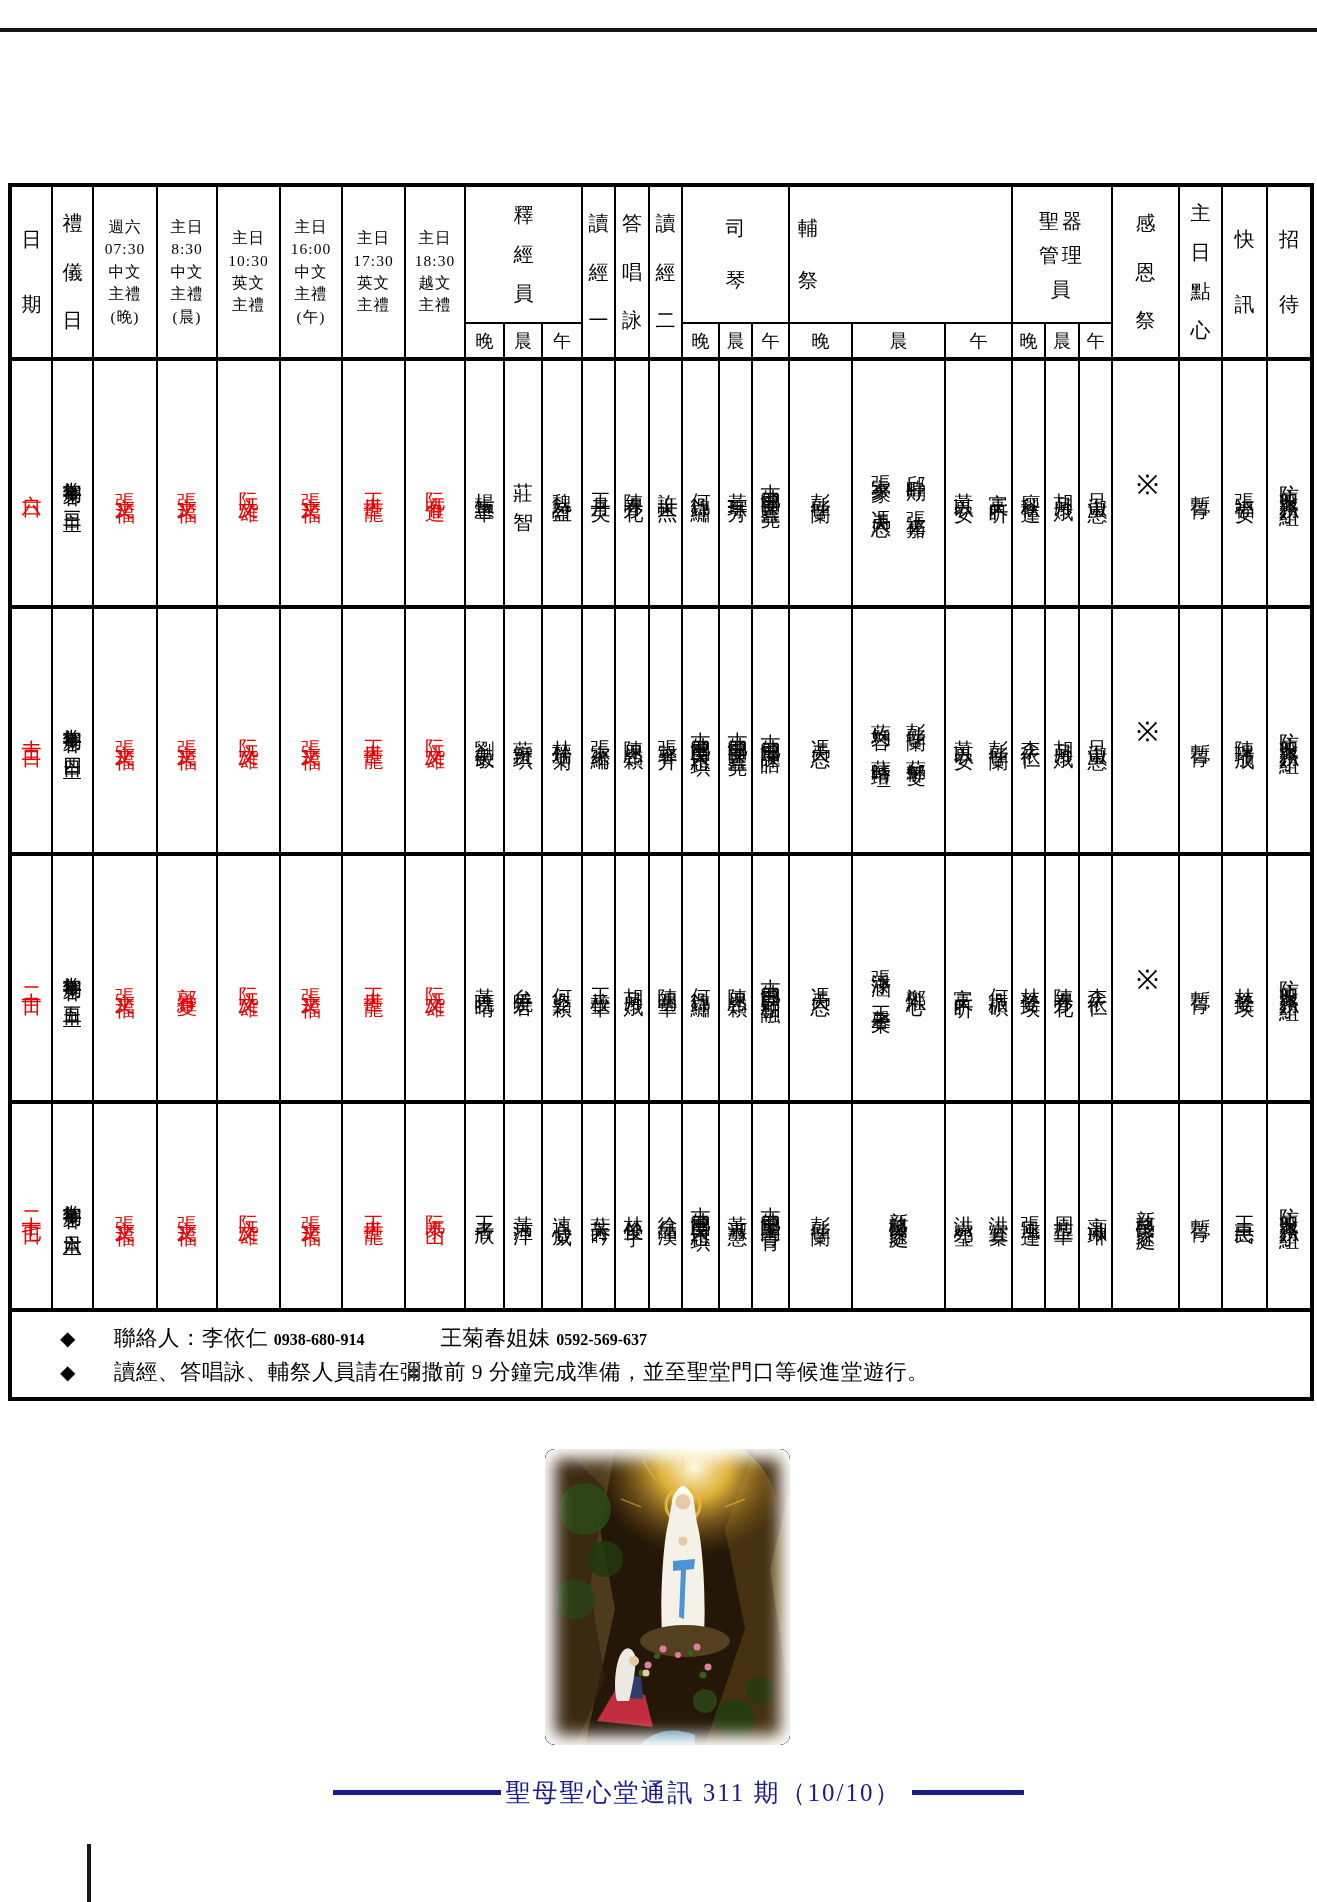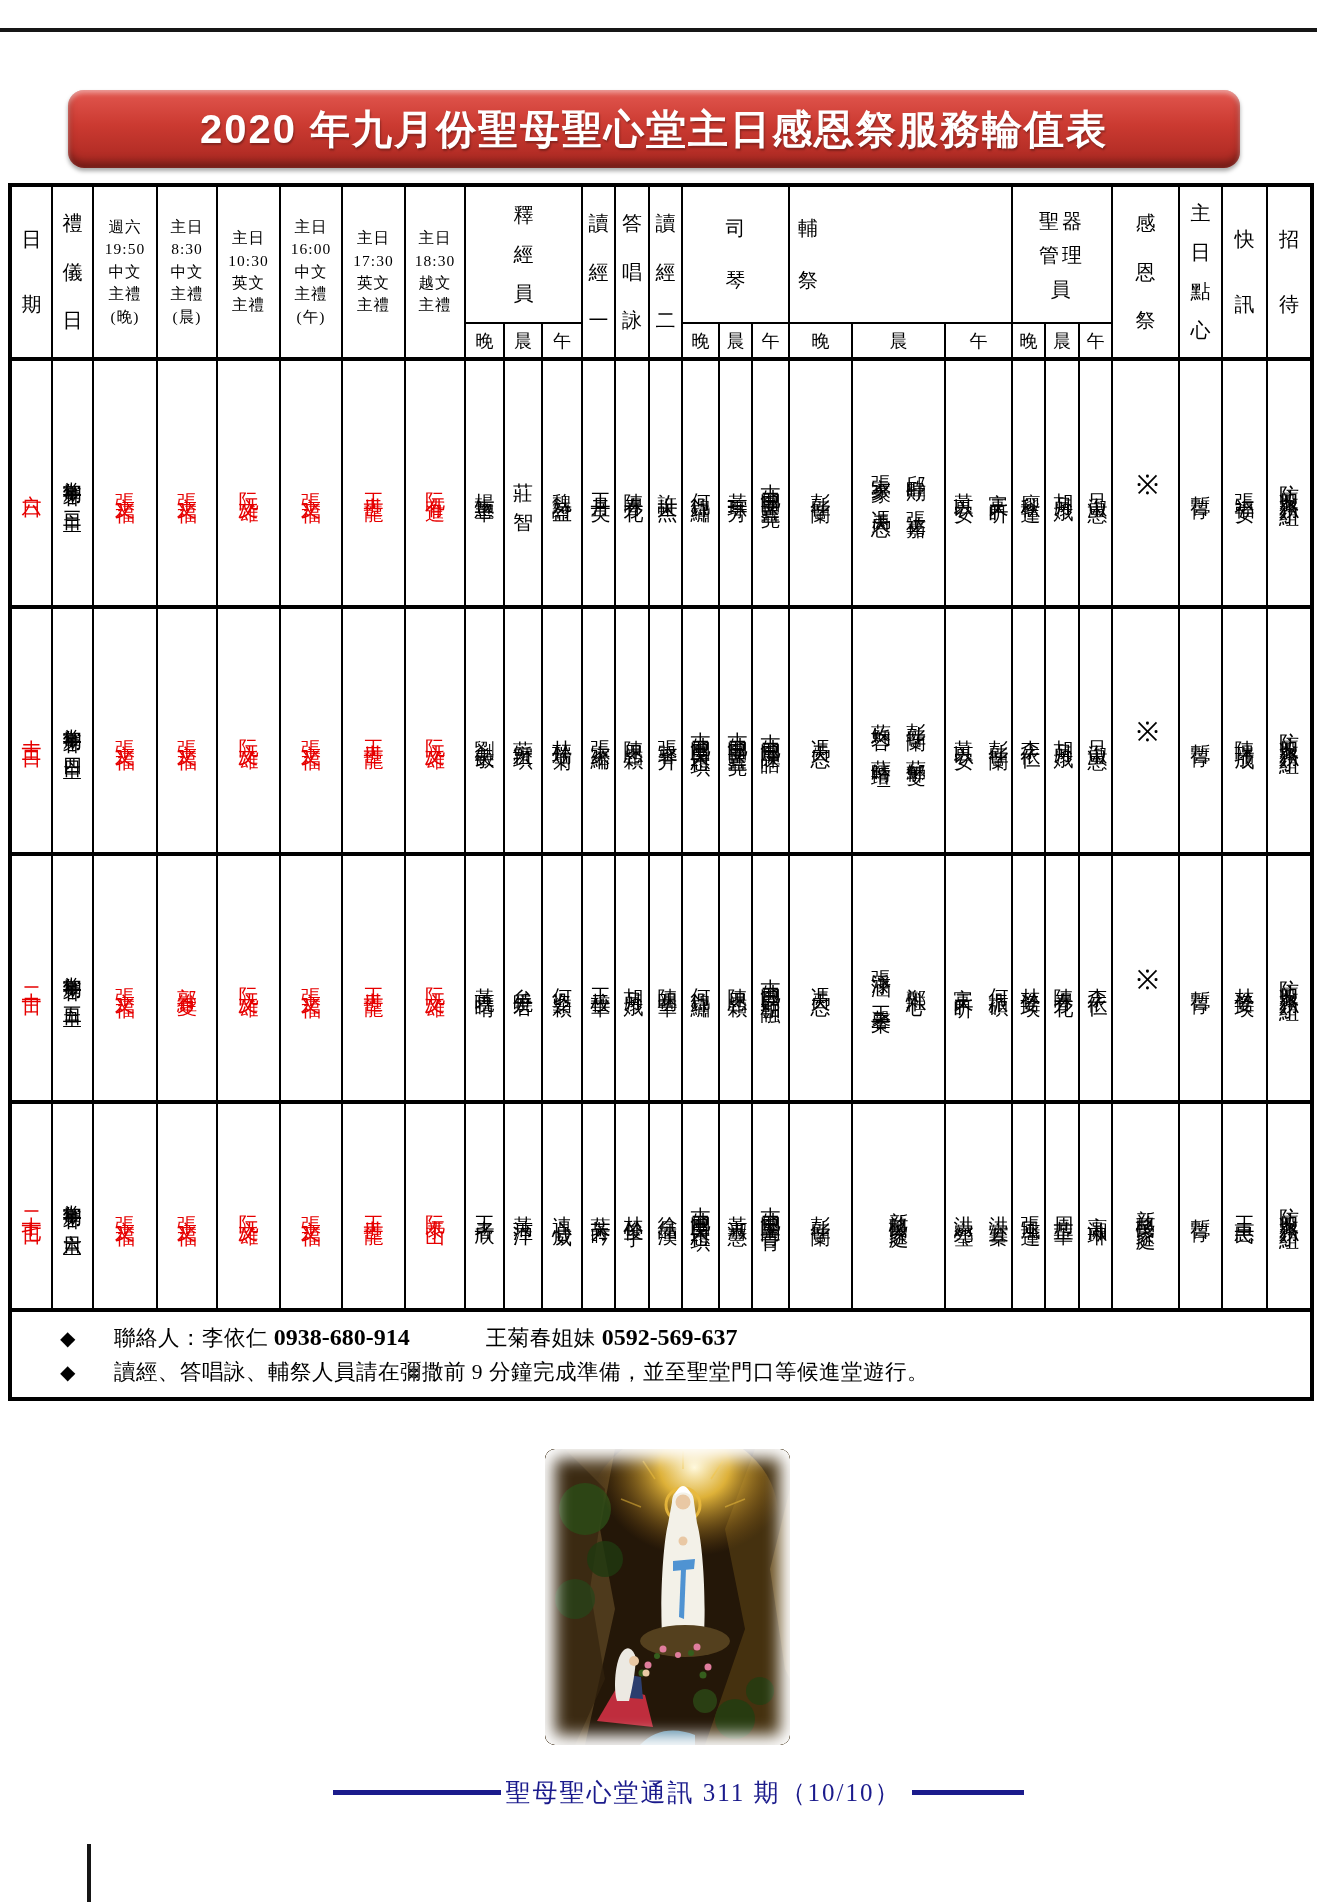--- a/index.html
+++ b/index.html
@@ -38,44 +38,41 @@
   .vtext{display:inline-block;vertical-align:middle;writing-mode:vertical-rl;text-orientation:upright;
          white-space:pre-line;font-size:20px;letter-spacing:5px;line-height:1.75;}
   .c-liturgy .vtext{font-size:19px;letter-spacing:1.5px;}
   .c-server-morning .vtext{letter-spacing:4px;}
   .vtext.red{color:#e60000;}
   .vtext.big{font-size:27px;letter-spacing:0;}
 
   tfoot td{text-align:left;padding:6px 0 6px 48px;}
   .note-line{font-size:21.5px;letter-spacing:.5px;margin:5px 0;white-space:nowrap;}
   .note-line .diamond{font-size:20px;margin-right:38px;}
-  .note-line .phone{font-size:24px;font-weight:bold;letter-spacing:0;}
+  .note-line .phone{font-size:16px;font-weight:bold;letter-spacing:0;}
   .note-line .gap{margin-left:76px;}
 
   
   .holy-image{position:absolute;left:545px;top:1449px;width:245px;height:296px;border-radius:10px;overflow:hidden;}
   .holy-image::after{content:"";position:absolute;inset:0;border-radius:10px;pointer-events:none;
                      box-shadow:inset 0 0 16px 10px #ffffff;}
 
   
   .nl{position:absolute;left:0;top:1776px;width:1317px;display:flex;justify-content:center;align-items:center;padding-left:20px;}
   .nl .rule{height:5px;background:#1b1b8c;}
   .nl .rule.l{width:168px;margin-right:4px;}
   .nl .rule.r{width:112px;margin-left:10px;}
   .nl .txt{font-size:25px;letter-spacing:2px;color:#1b1b8c;white-space:nowrap;}
 </style>
 </head>
 <body>
 
 <div class="page">
   <div class="top-rule"></div>
 
-  <div class="banner">
-    <div class="banner-title">2020 年九月份聖母聖心堂主日感恩祭服務輪值表</div>
-  </div>
 
   <div class="schedule-wrap">
     <table>
         <colgroup>
           <col style="width: 42px;">
           <col style="width: 41px;">
           <col style="width: 64px;">
           <col style="width: 60px;">
           <col style="width: 63px;">
           <col style="width: 62px;">
@@ -111,21 +108,21 @@
             </th>
             <th rowspan="2">
               <div class="stack">
                 <span>禮</span>
                 <span>儀</span>
                 <span>日</span>
               </div>
             </th>
             <th rowspan="2">
               <div class="lines">週六
-19:50
+07:30
 中文
 主禮
 (晚)</div>
             </th>
             <th rowspan="2">
               <div class="lines">主日
 8:30
 中文
 主禮
 (晨)</div>

